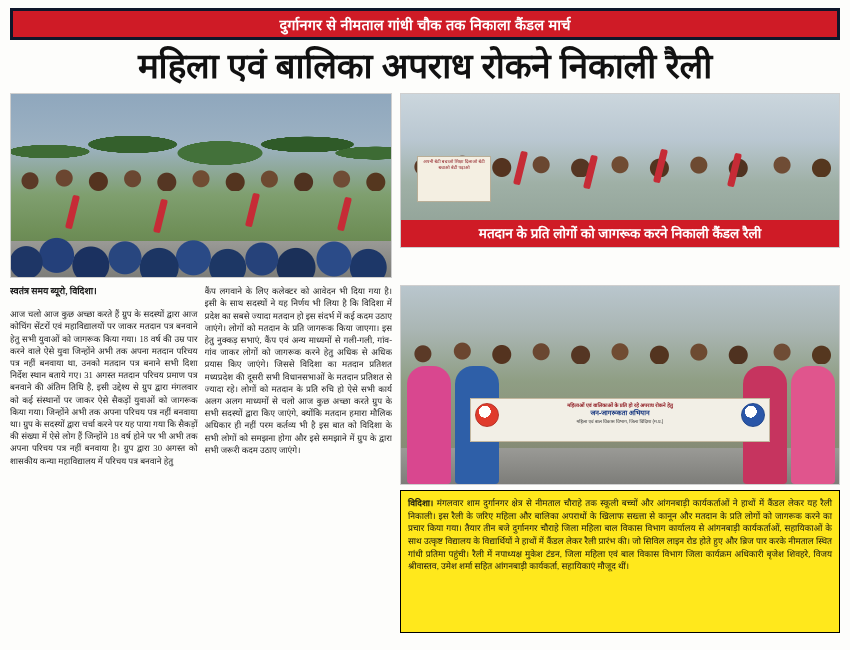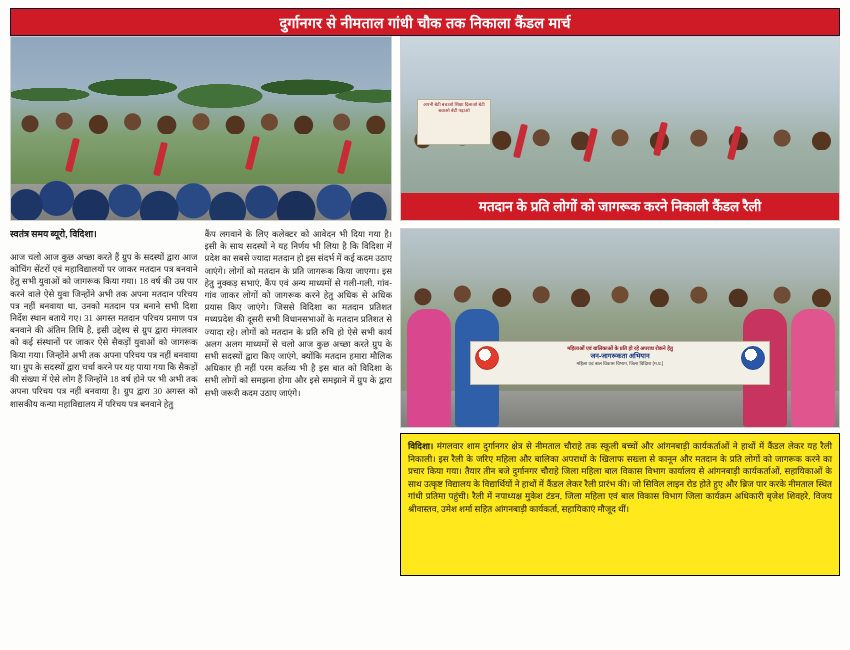--- a/index.html
+++ b/index.html
@@ -20,21 +20,21 @@
     background: #fdfdfb;
     box-sizing: border-box;
     padding: 8px 10px 6px 10px;
   }
 
   
   .kicker-bar {
     position: relative;
     height: 26px;
     background: #cf1b26;
-    border: 1px solid #0f172a;
+    border: 3px solid #0f172a;
     display: flex;
     align-items: center;
     justify-content: center;
   }
   .kicker-bar .kicker-text {
     color: #ffffff;
     font-family: "Liberation Sans", sans-serif;
     font-weight: bold;
     font-size: 14.5px;
     letter-spacing: 0.2px;
@@ -66,21 +66,21 @@
     border: 1px solid #cfcfcf;
     box-sizing: border-box;
   }
   .photo-left {
     width: 382px;
     height: 185px;
     background: linear-gradient(#8fa7bd 0%, #9db2c3 28%, #7f9f6f 55%, #6f8f58 75%, #5d7a49 100%);
   }
   .photo-right {
     flex: 1;
-    height: 185px;
+    height: 155px;
     background: linear-gradient(#cbd6dd 0%, #b9c7d1 30%, #9fb0a6 58%, #8d9e93 100%);
   }
 
   
   .crowd {
     position: absolute;
     left: 0;
     right: 0;
     bottom: 0;
     height: 120px;
@@ -304,20 +304,21 @@
 </style>
 </head>
 <body>
 
 <div class="page">
 
   <div class="kicker-bar">
     <span class="kicker-text">दुर्गानगर से नीमताल गांधी चौक तक निकाला कैंडल मार्च</span>
   </div>
 
+  <div class="headline">महिला एवं बालिका अपराध रोकने निकाली रैली</div>
 
   <div class="media-band">
 
     <div class="photo photo-left">
       <div class="tree-line"></div>
       <div class="road"></div>
       <div class="crowd"></div>
       <div class="crowd-heads"></div>
       <div class="sash" style="left:58px; bottom:48px;"></div>
       <div class="sash" style="left:146px; bottom:44px;"></div>

